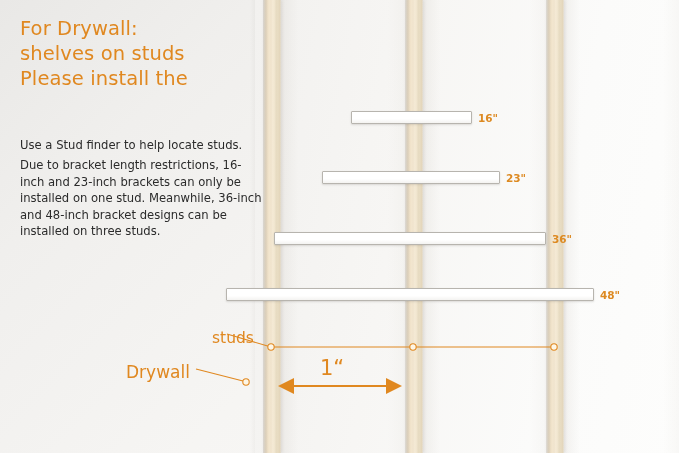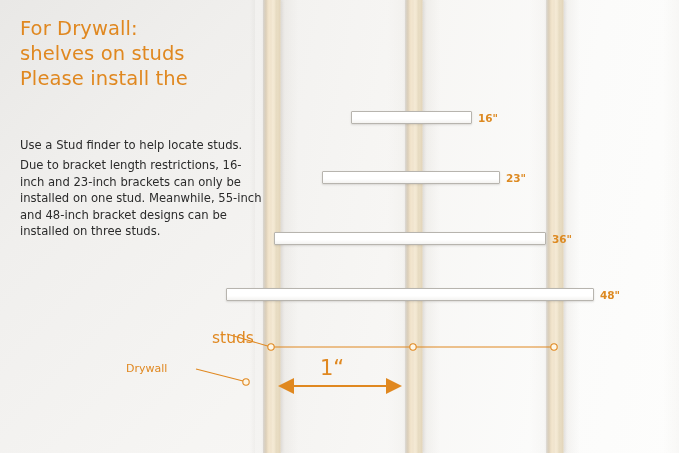--- a/index.html
+++ b/index.html
@@ -124,21 +124,21 @@
   }
   #label-studs {
     left: 186px;
     top: 329px;
     font-size: 15.5px;
     margin-left: 26px;
   }
   #label-drywall {
     left: 126px;
     top: 362px;
-    font-size: 11px;
+    font-size: 17px;
     text-align: right;
   }
   #label-dim-16 {
     left: 320px;
     top: 356px;
     font-size: 21px;
     font-weight: 400;
   }
 </style>
 </head>
@@ -158,21 +158,21 @@
   <div class="stud" style="left:546px;"></div>
 
   <div class="headline">
     <div>For Drywall:</div>
     <div>shelves on studs</div>
     <div>Please install the</div>
   </div>
 
   <div class="para" id="para-stud-finder">Use a Stud finder to help locate studs.</div>
 
-  <div class="para" id="para-brackets">Due to bracket length restrictions, 16-inch and 23-inch brackets can only be installed on one stud. Meanwhile, 55-inch and 48-inch bracket designs can be installed on three studs.</div>
+  <div class="para" id="para-brackets">Due to bracket length restrictions, 16-inch and 23-inch brackets can only be installed on one stud. Meanwhile, 36-inch and 48-inch bracket designs can be installed on three studs.</div>
 
   <div class="bar" style="left:351px;top:111px;width:121px;"></div>
   <div class="bar-label" style="left:478px;top:112px;">16"</div>
 
   <div class="bar" style="left:322px;top:171px;width:178px;"></div>
   <div class="bar-label" style="left:506px;top:172px;">23"</div>
 
   <div class="bar" style="left:274px;top:232px;width:272px;"></div>
   <div class="bar-label" style="left:552px;top:233px;">36"</div>
 

